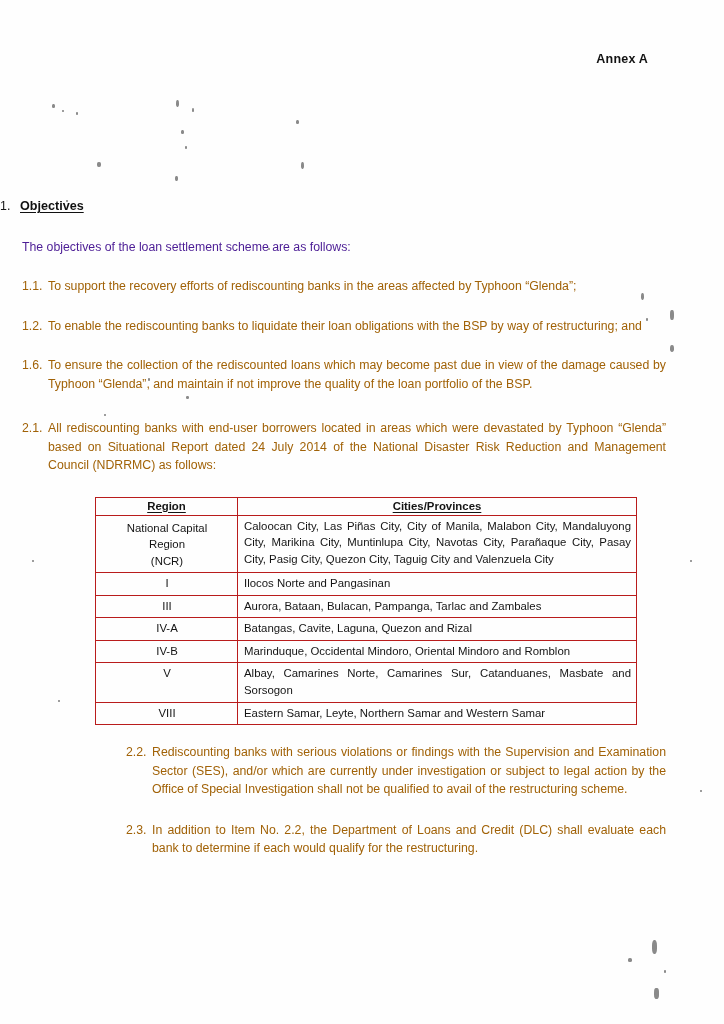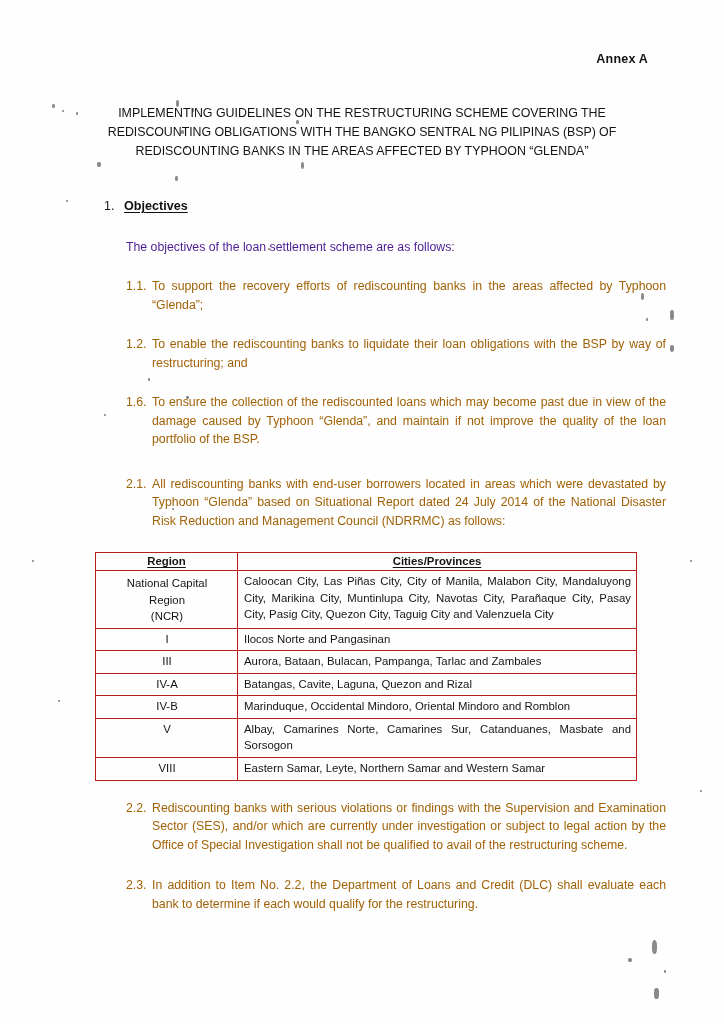--- a/index.html
+++ b/index.html
@@ -63,21 +63,20 @@
   
   .body {
     position: absolute;
     top: 198px;
     left: 0;
     width: 724px;
   }
 
   .section {
     position: relative;
-    padding-left: 104px;
     padding-right: 58px;
     margin-bottom: 0;
   }
 
   .sec-head {
     position: relative;
     font-size: 12.6px;
     line-height: 17px;
     margin: 0 0 0 0;
   }
@@ -175,25 +174,20 @@
   .tail .item { margin-top: 18px; }
 </style>
 </head>
 <body>
 
 <div id="page">
   <div class="sheet">
 
     <div class="annex">Annex A</div>
 
-    <div class="title-block">
-      <span class="title-line">IMPLEMENTING GUIDELINES ON THE RESTRUCTURING SCHEME COVERING THE</span>
-      <span class="title-line l2">REDISCOUNTING OBLIGATIONS WITH THE BANGKO SENTRAL NG PILIPINAS (BSP) OF</span>
-      <span class="title-line">REDISCOUNTING BANKS IN THE AREAS AFFECTED BY TYPHOON “GLENDA”</span>
-    </div>
 
     <div class="body">
 
       <div class="section">
         <div class="sec-head">
           <span class="sec-num">1.</span><span class="sec-title">Objectives</span>
         </div>
 
         <div class="lead">The objectives of the loan settlement scheme are as follows:</div>
 

